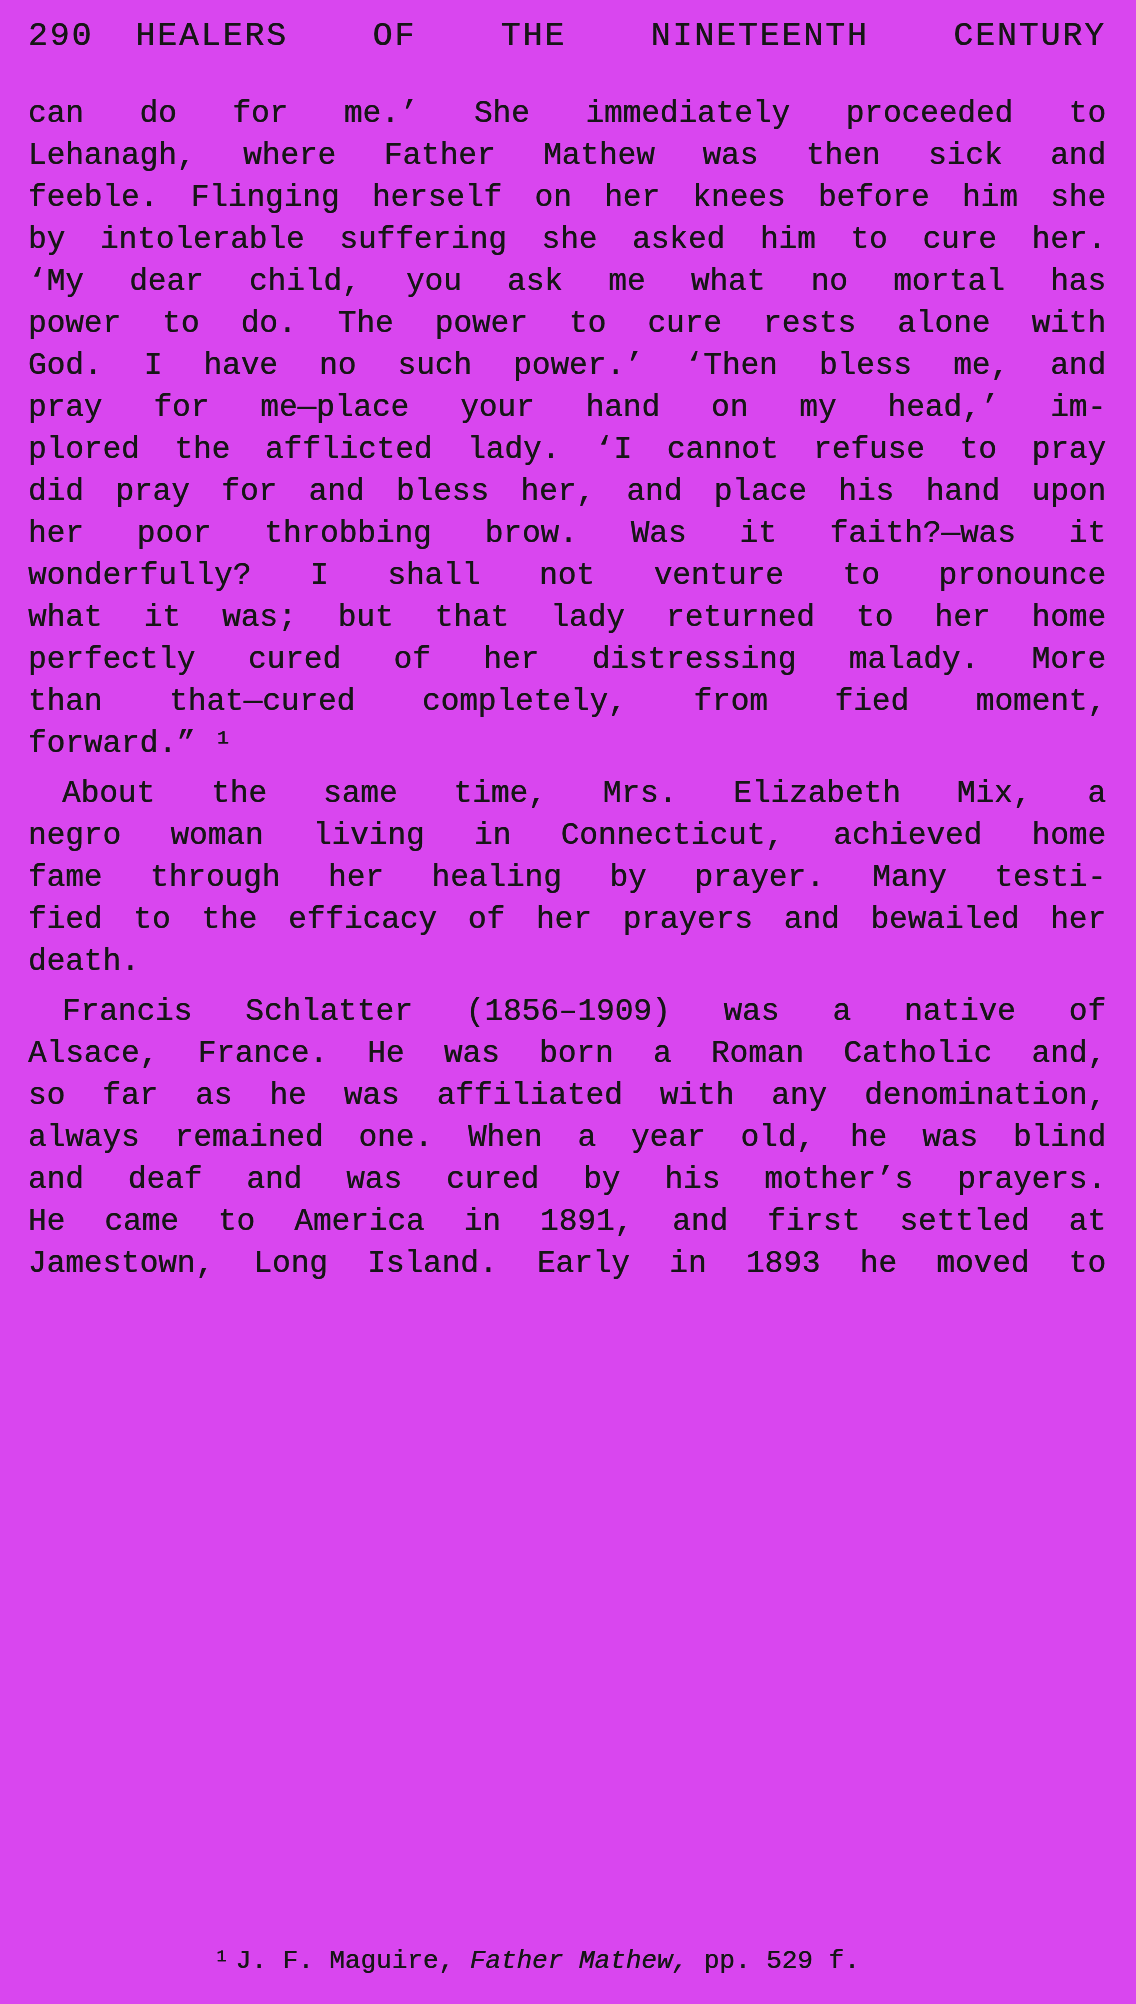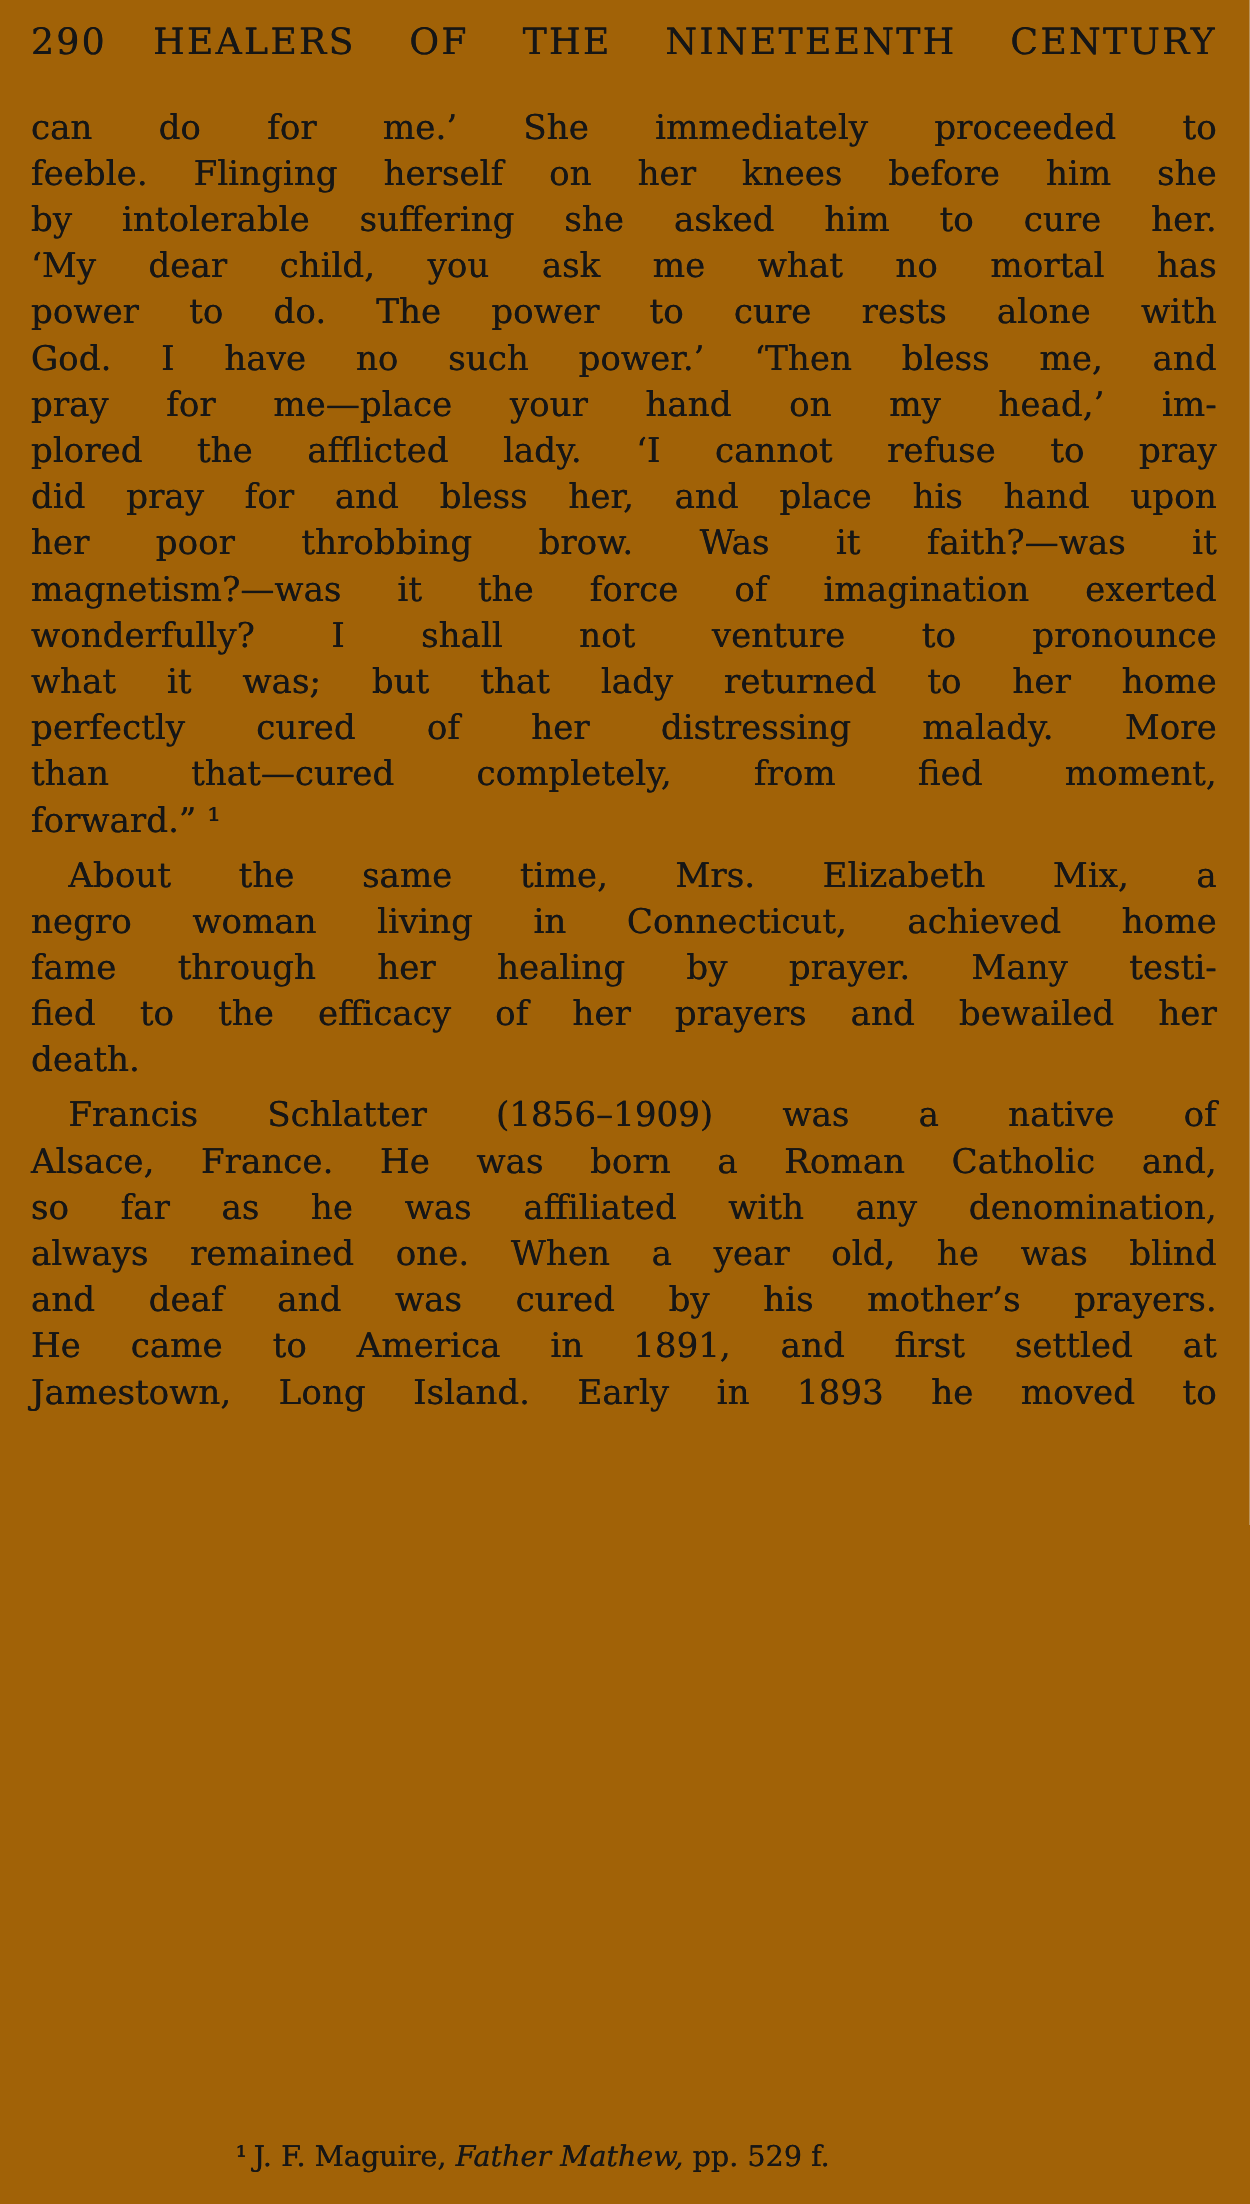--- a/index.html
+++ b/index.html
@@ -5,25 +5,26 @@
     * { margin: 0; padding: 0; box-sizing: border-box; }
     html, body { background: #e8e8e6; }
     body {
       font-family: "DejaVu Serif", "Liberation Serif", serif;
       color: #161616;
     }
     .page {
       width: 1136px;
       height: 2004px;
       margin: 0 auto;
-      background: #a16207;
+      background: #d946ef;
       padding: 18px 30px 26px 28px;
       display: flex;
       flex-direction: column;
       text-shadow: 0.3px 0 0 currentColor; 
+      font-family: Liberation Mono, monospace;
     }
     .running-head {
       display: flex;
       align-items: baseline;
       font-size: 33px;
       letter-spacing: 2px;
       margin-bottom: 38px;
       white-space: nowrap;
     }
     .page-number {
@@ -69,30 +70,30 @@
 
   <header class="running-head">
     <span class="page-number">290</span>
     <span class="head-title">HEALERS OF THE NINETEENTH CENTURY</span>
   </header>
 
   <main class="body-text">
 
   <div class="paragraph">
         <div class="line">can do for me.’ She immediately proceeded to</div>
+        <div class="line">Lehanagh, where Father Mathew was then sick and</div>
         <div class="line">feeble. Flinging herself on her knees before him she</div>
         <div class="line">by intolerable suffering she asked him to cure her.</div>
         <div class="line">‘My dear child, you ask me what no mortal has</div>
         <div class="line">power to do. The power to cure rests alone with</div>
         <div class="line">God. I have no such power.’ ‘Then bless me, and</div>
         <div class="line">pray for me—place your hand on my head,’ im-</div>
         <div class="line">plored the afflicted lady. ‘I cannot refuse to pray</div>
         <div class="line">did pray for and bless her, and place his hand upon</div>
         <div class="line">her poor throbbing brow. Was it faith?—was it</div>
-        <div class="line">magnetism?—was it the force of imagination exerted</div>
         <div class="line">wonderfully? I shall not venture to pronounce</div>
         <div class="line">what it was; but that lady returned to her home</div>
         <div class="line">perfectly cured of her distressing malady. More</div>
         <div class="line">than that—cured completely, from fied moment,</div>
         <div class="line last">forward.” ¹</div>
       </div>
       <div class="paragraph space-before">
         <div class="line indent">About the same time, Mrs. Elizabeth Mix, a</div>
         <div class="line">negro woman living in Connecticut, achieved home</div>
         <div class="line">fame through her healing by prayer. Many testi-</div>

